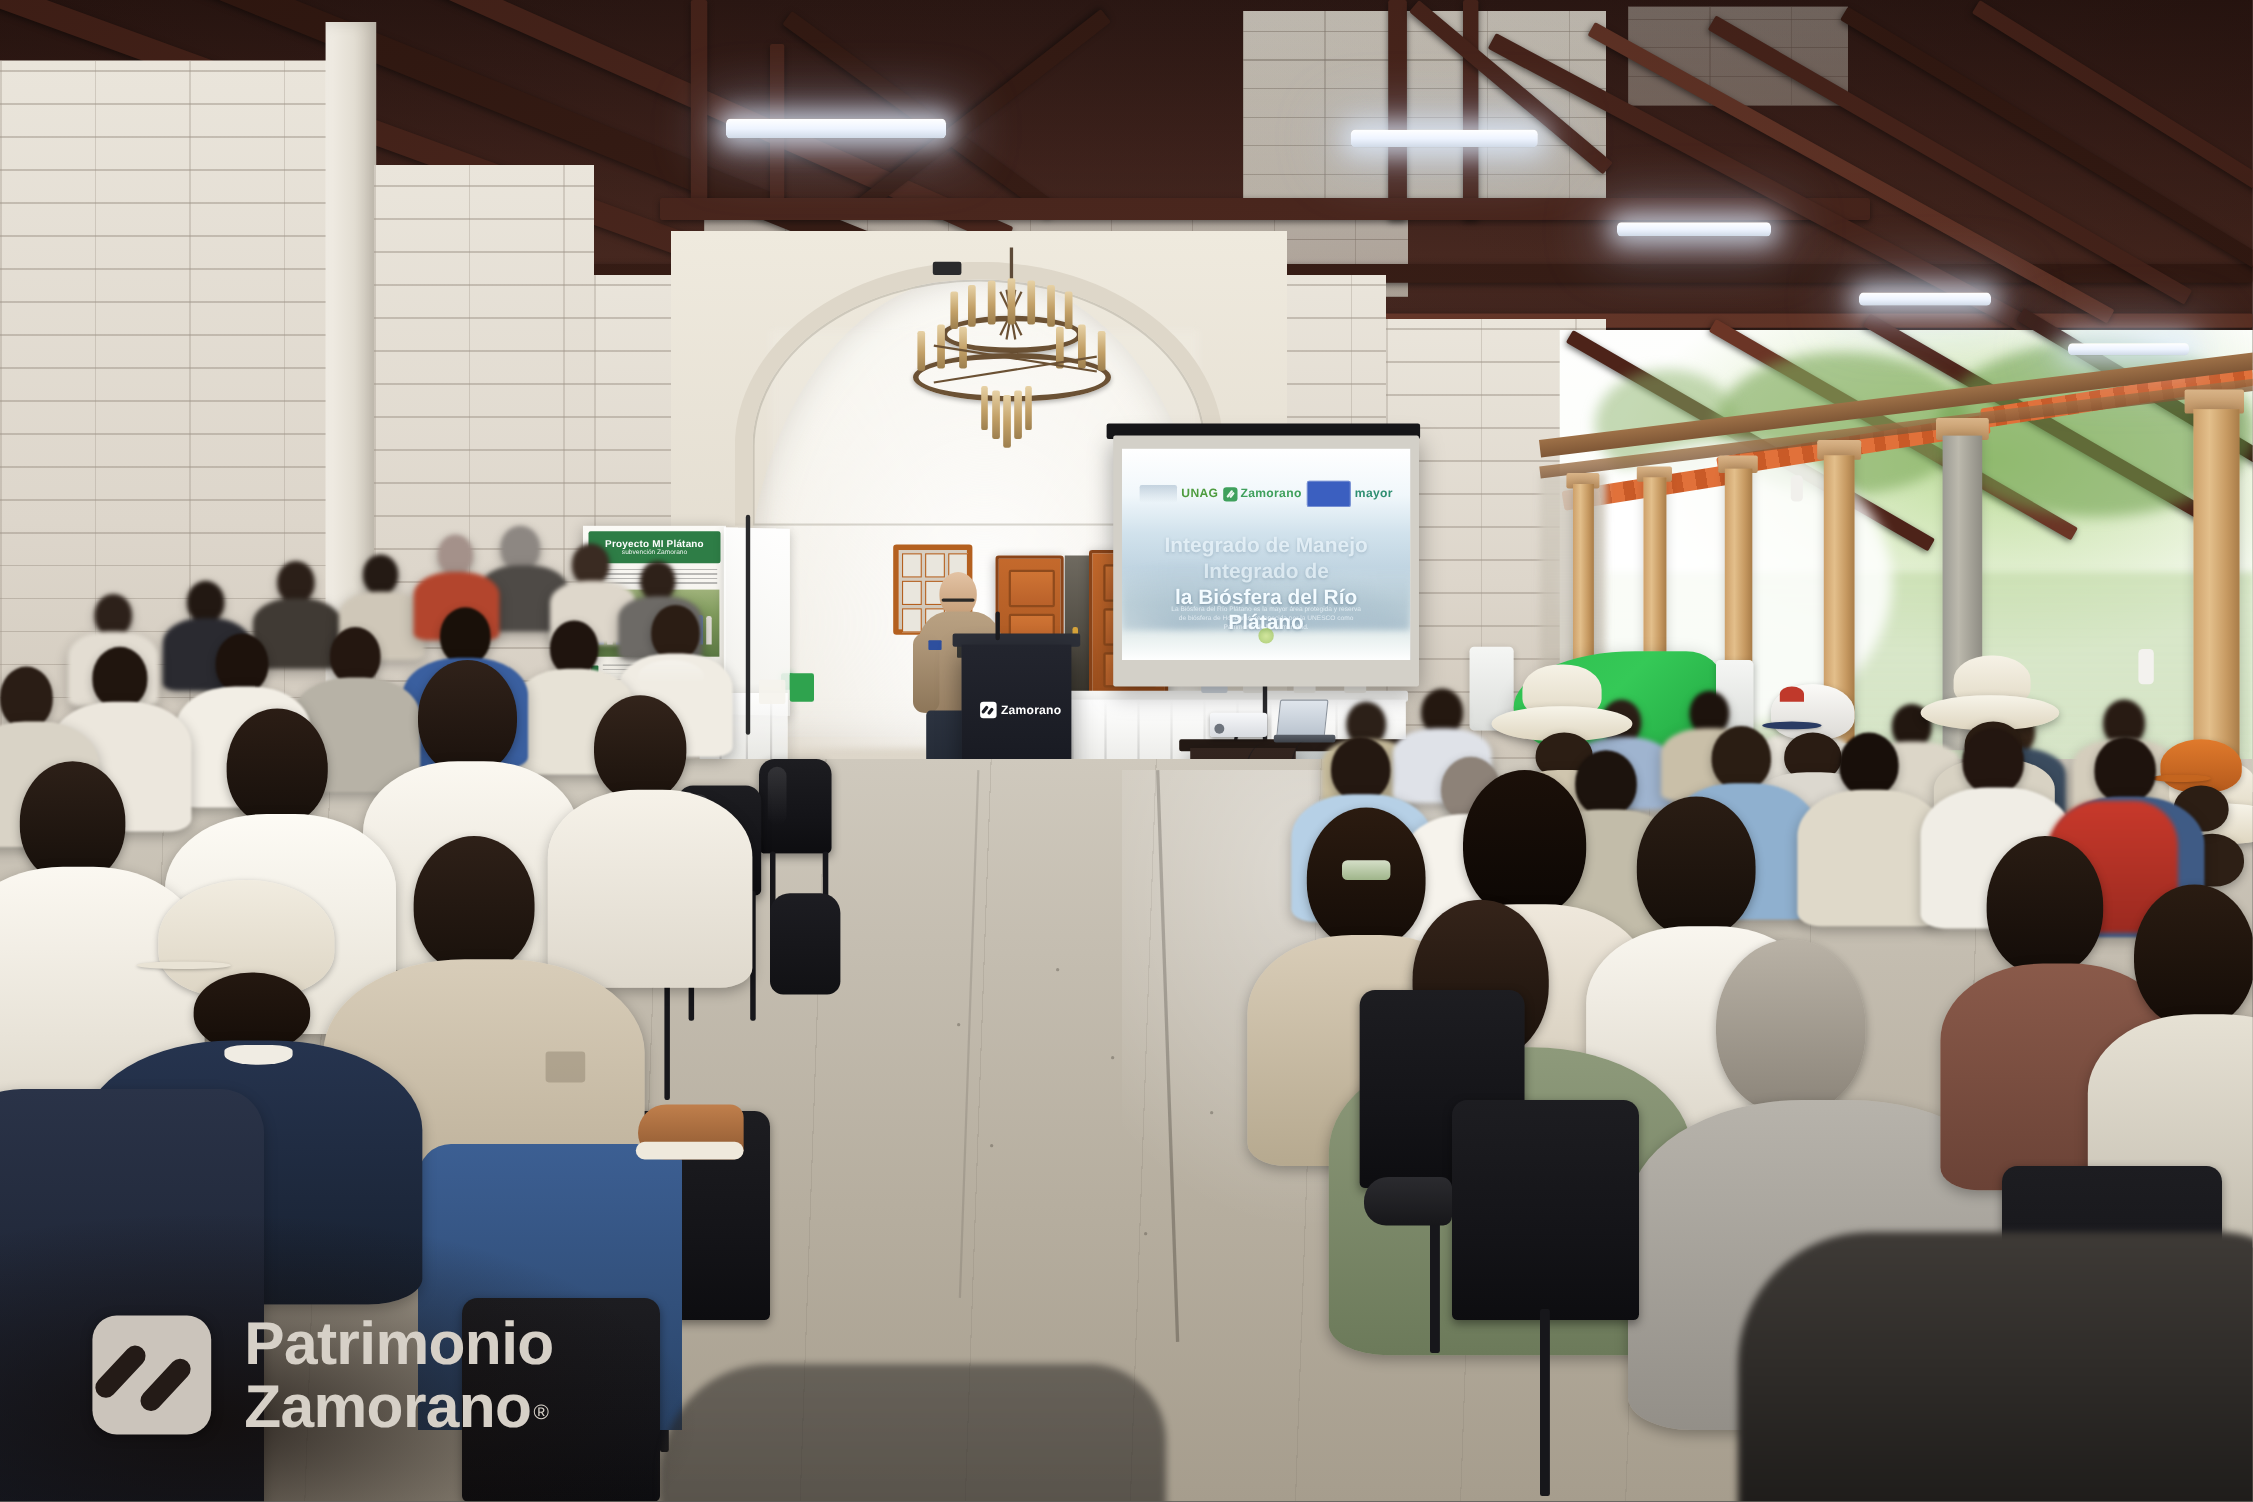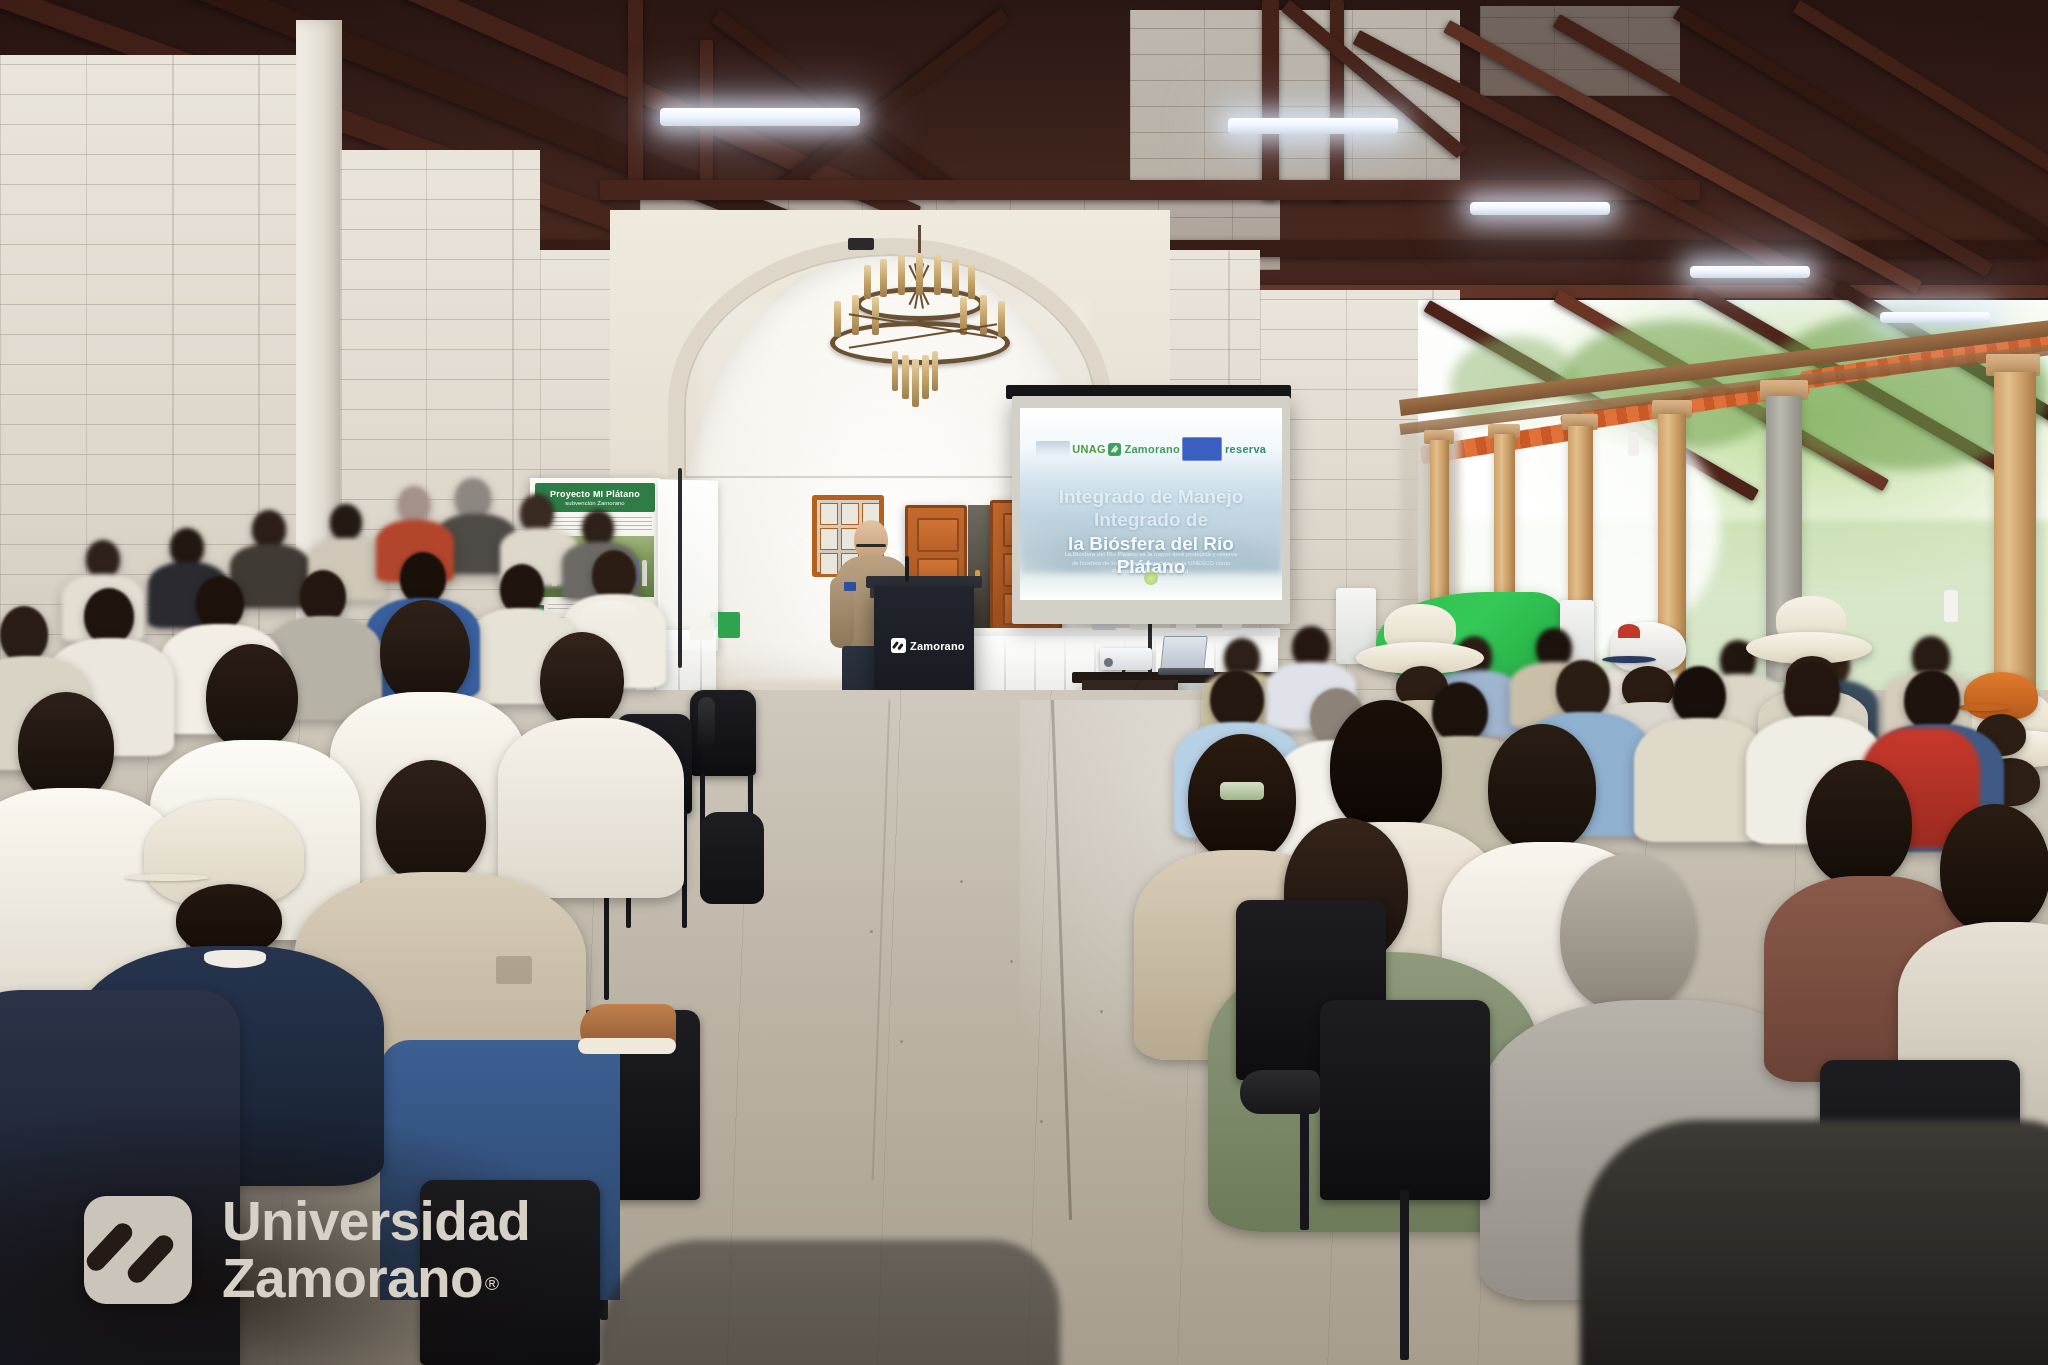--- a/index.html
+++ b/index.html
@@ -678,21 +678,21 @@
     <div class="slide-mtn"></div>
 
     <div class="slide-logos">
       <div class="sl-left"></div>
       <div class="slidelogo sl-unag">UNAG</div>
       <div class="slidelogo sl-zam">
         <span class="sl-zmark"></span>
         <span>Zamorano</span>
       </div>
       <div class="sl-eu"></div>
-      <div class="slidelogo sl-fund">reserva</div>
+      <div class="slidelogo sl-fund">mayor</div>
     </div>
 
     <div class="slide-title">
       <span class="l1">Integrado de Manejo Integrado de</span>
       <span class="l2">la Biósfera del Río Plátano</span>
     </div>
     <div class="slide-sub">La Biósfera del Río Plátano es la mayor área protegida y reserva de biósfera de Honduras, reconocida por la UNESCO como Patrimonio de la Humanidad.</div>
     <div class="slide-dot"></div>
   </div>
 
@@ -979,18 +979,18 @@
   <div class="warm"></div>
   <div class="grade"></div>
 
   <div class="brand-scrim"></div>
   <div class="brand">
     <div class="brand-mark">
       <div class="bar bar1"></div>
       <div class="bar bar2"></div>
     </div>
     <div class="brand-text">
-      <span class="r1">Universidad</span>
+      <span class="r1">Patrimonio</span>
       <span class="r2">Zamorano</span><span class="brand-reg">®</span>
     </div>
   </div>
 
 </div>
 
 </body></html>

